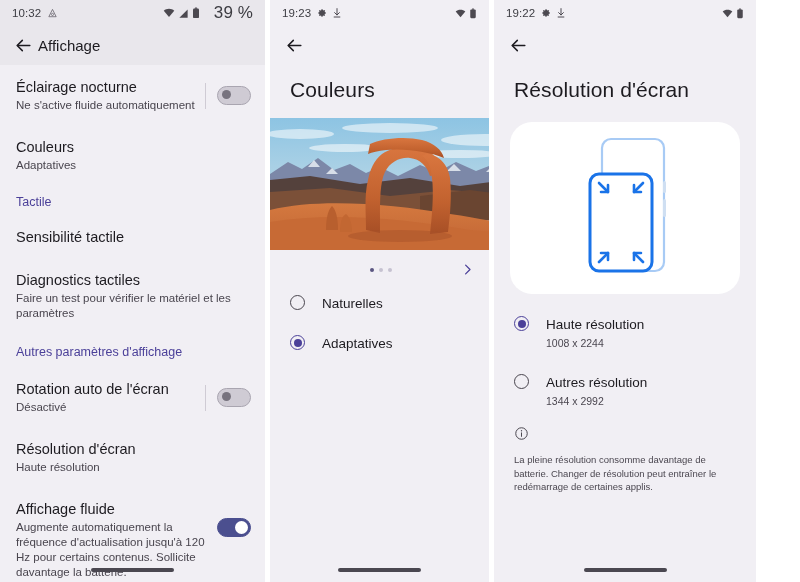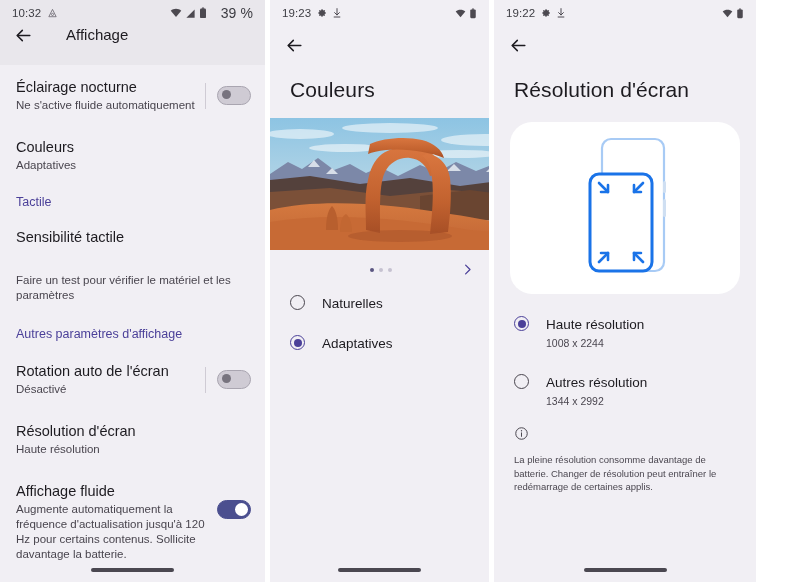--- a/index.html
+++ b/index.html
@@ -28,35 +28,35 @@
     display: flex; align-items: center;
     padding: 0 12px;
     font-size: 11.5px;
     color: #3b3b40;
     letter-spacing: .1px;
   }
   .sb-left { display:flex; align-items:center; gap:6px; }
   .sb-spacer { flex: 1; }
   .sb-right { display:flex; align-items:center; gap:3px; }
   .sb-time { font-size: 11.5px; color:#3c3c42; font-weight: 400; }
-  .sb-pct { font-size: 14px; color:#3c3c42; margin-left:11px;text-align:right; }
+  .sb-pct { font-size: 17px; color:#3c3c42; margin-left:11px;text-align:right; }
   .ico { display:inline-block; line-height:0; }
   .ico svg { display:block; }
 
   
   .panel-1 .statusbar { background:#e9e7ec; }
   .panel-2 .statusbar, .panel-3 .statusbar { background:#f1eff4; }
 
   
   .appbar {
     height: 39px;
     background:#e9e7ec;
-    display:flex; align-items:flex-start;
+    display:flex; align-items:center;
     padding: 0 14px;
-    gap: 32px;
+    gap: 4px;
   }
   .appbar .title { font-size: 15px; color:#1d1b20; }
   .back-arrow { width:20px; height:20px; }
 
   .list { padding: 0 0 4px 0; }
   .row {
     display:flex; align-items:flex-start;
     padding: 13px 14px 12px 16px;
     min-height: 38px;
   }
@@ -239,20 +239,21 @@
       <div class="section-head">Tactile</div>
 
       <div class="row">
         <div class="row-text">
           <div class="row-title">Sensibilité tactile</div>
         </div>
       </div>
 
       <div class="row">
         <div class="row-text">
+          <div class="row-title">Diagnostics tactiles</div>
           <div class="row-sub">Faire un test pour vérifier le matériel et les paramètres</div>
         </div>
       </div>
 
       <div class="section-link">Autres paramètres d'affichage</div>
 
       <div class="row">
         <div class="row-text">
           <div class="row-title">Rotation auto de l'écran</div>
           <div class="row-sub">Désactivé</div>

